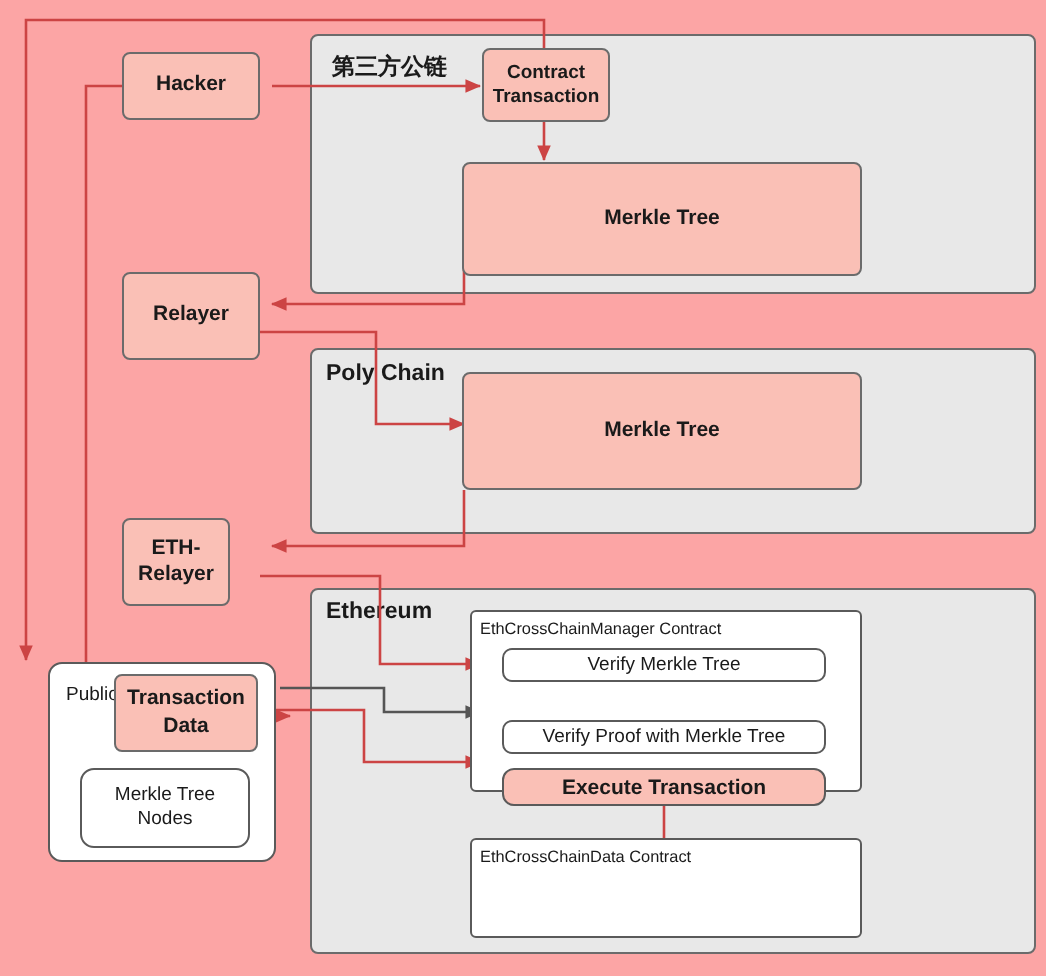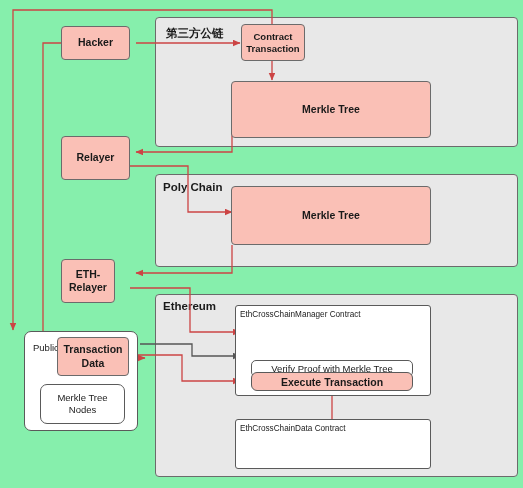--- a/index.html
+++ b/index.html
@@ -4,21 +4,21 @@
 <style>
   html, body {
     margin: 0;
     padding: 0;
     background: #ffffff;
   }
   #canvas {
     position: relative;
     width: 523px;
     height: 488px;
-    background: #86efac;
+    background: #fca5a5;
     font-family: "Liberation Sans", sans-serif;
     overflow: hidden;
   }
   svg#wires {
     position: absolute;
     left: 0; top: 0;
     width: 523px;
     height: 488px;
     pointer-events: none;
   }
@@ -92,20 +92,21 @@
     border: 1.4px solid #5a5a5a;
     border-radius: 6px;
     box-sizing: border-box;
     display: flex;
     align-items: center;
     justify-content: center;
     text-align: center;
     font-weight: bold;
     font-size: 10.5px;
     color: #1a1a1a;
+    margin-top: 12px;
   }
 </style>
 </head>
 <body>
 
 <div id="canvas">
 
   <div class="zone" style="left:155px; top:17px; width:363px; height:130px;"></div>
   <div class="zone-label" style="left:166px; top:26px;">第三方公链</div>
 
@@ -178,20 +179,21 @@
     <span>Transaction</span>
   </div>
 
   <div class="pink big" style="left:231px; top:81px; width:200px; height:57px;">Merkle Tree</div>
 
   <div class="pink big" style="left:231px; top:186px; width:200px; height:59px;">Merkle Tree</div>
 
   <div class="contract" style="left:235px; top:305px; width:196px; height:91px;"></div>
   <div class="contract-label" style="left:240px; top:310px;">EthCrossChainManager Contract</div>
 
+  <div class="white" style="left:251px; top:324px; width:162px; height:17px; border-radius:5px;">Verify Merkle Tree</div>
 
   <div class="white" style="left:251px; top:360px; width:162px; height:17px; border-radius:5px;">Verify Proof with Merkle Tree</div>
 
   <div class="pill" style="left:251px; top:372px; width:162px; height:19px;">Execute Transaction</div>
 
   <div class="contract" style="left:235px; top:419px; width:196px; height:50px;"></div>
   <div class="contract-label" style="left:240px; top:424px;">EthCrossChainData Contract</div>
 
 
 </div>

